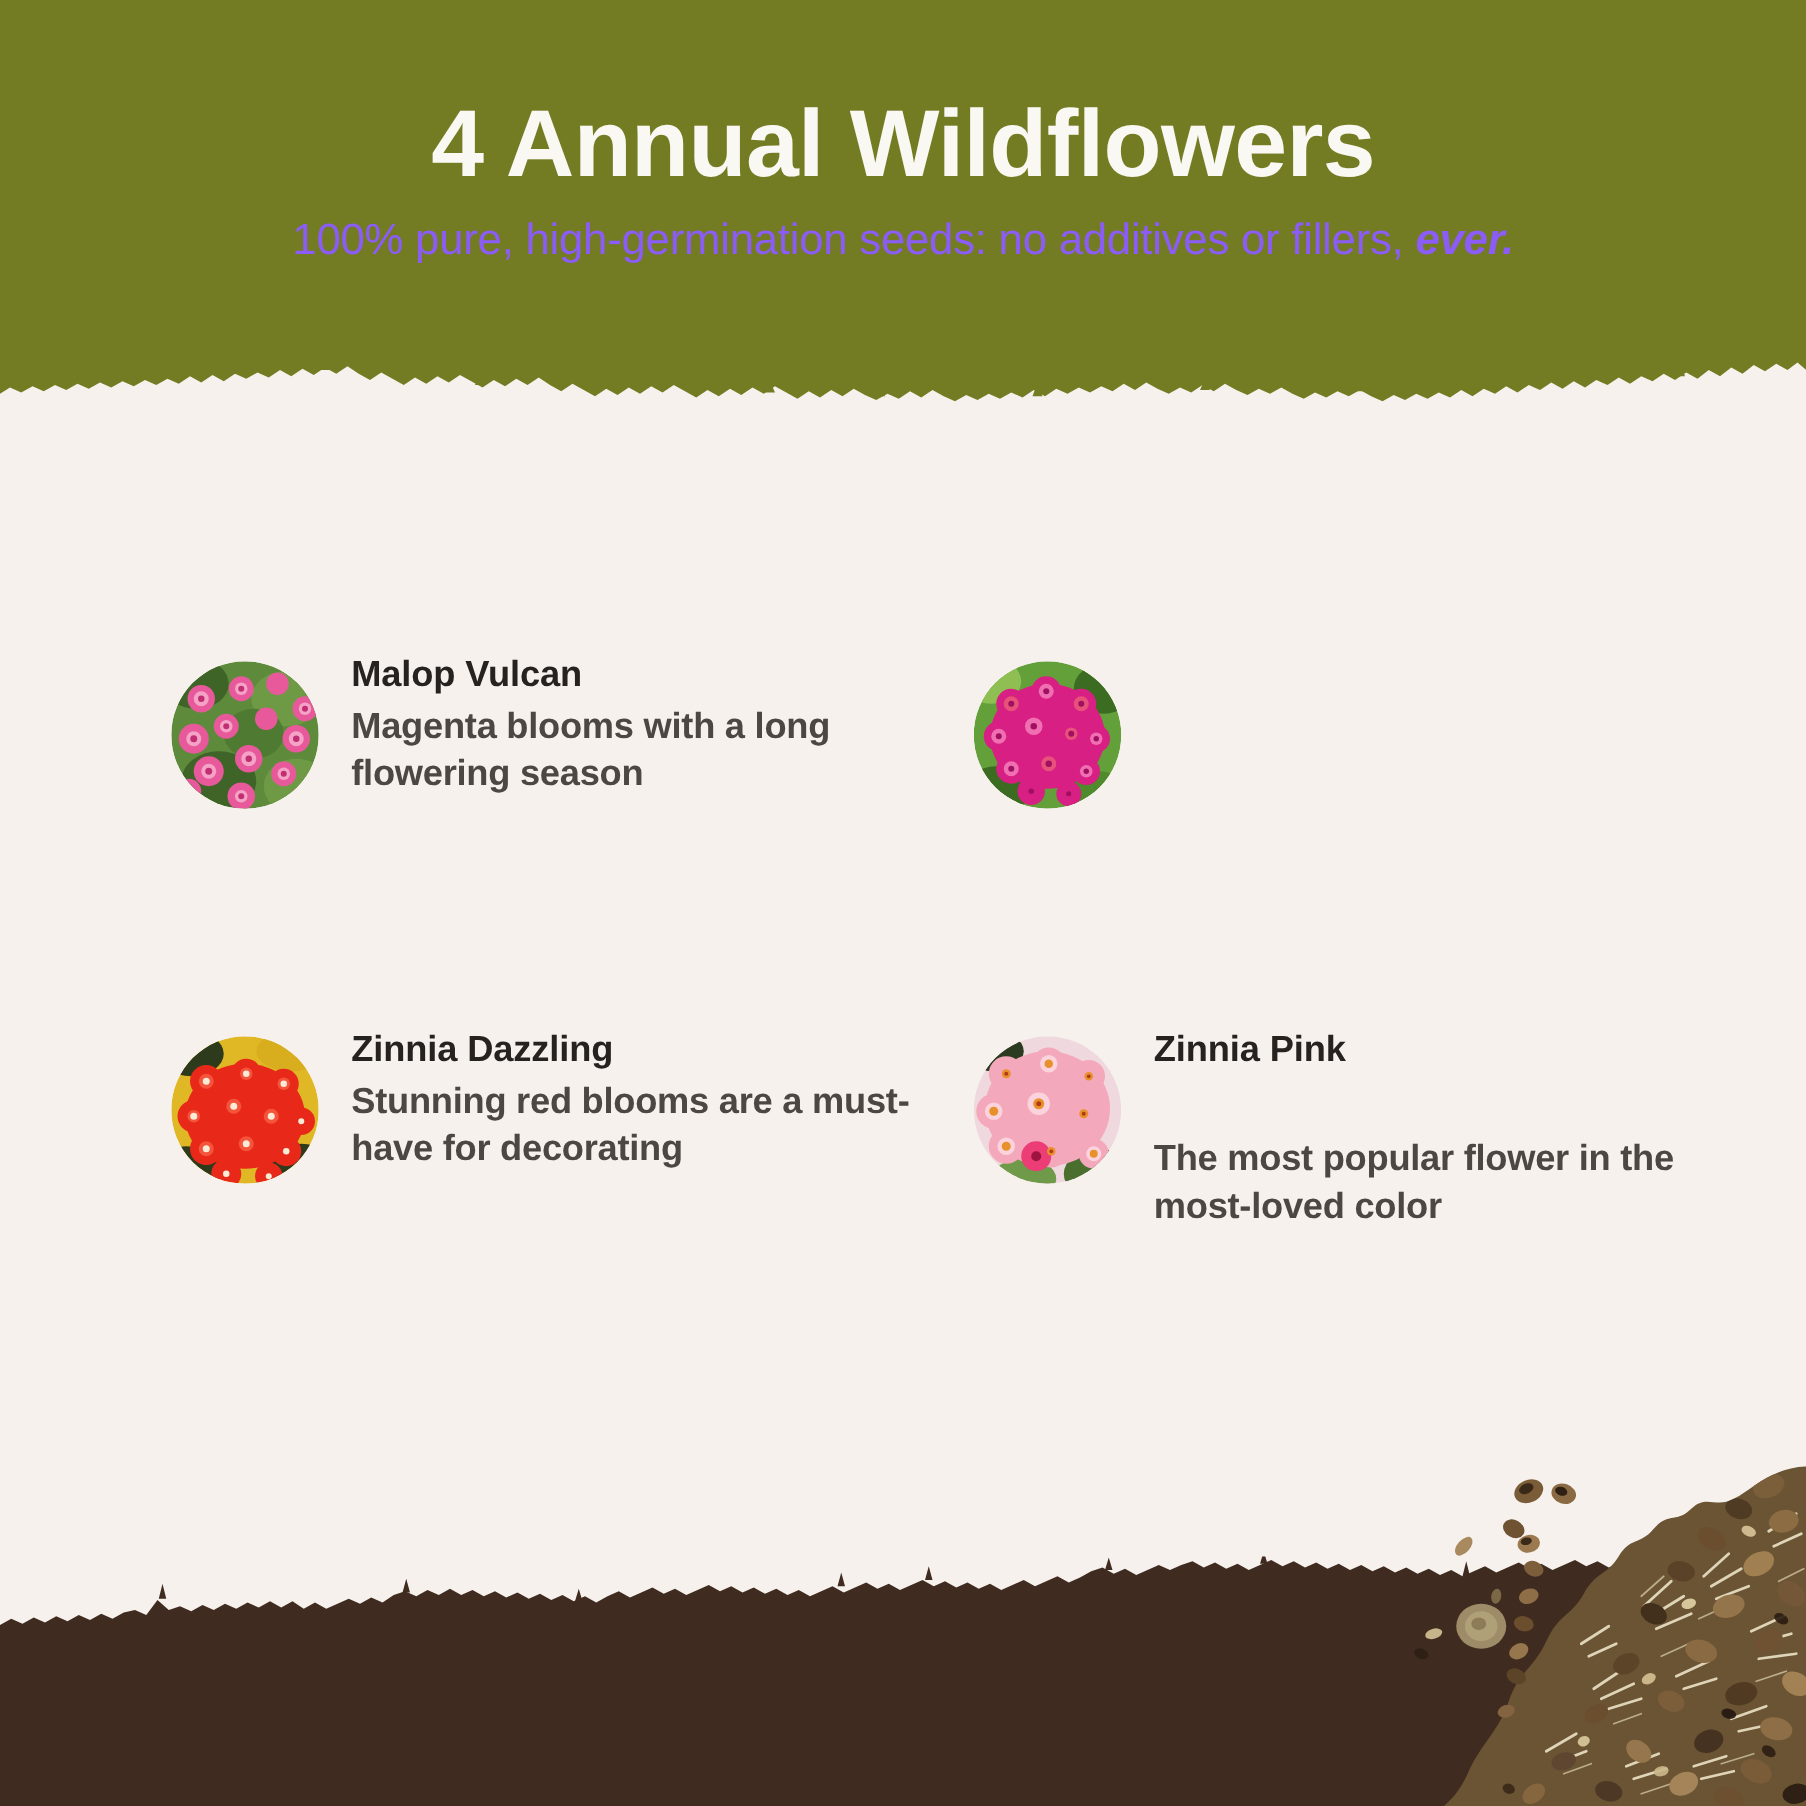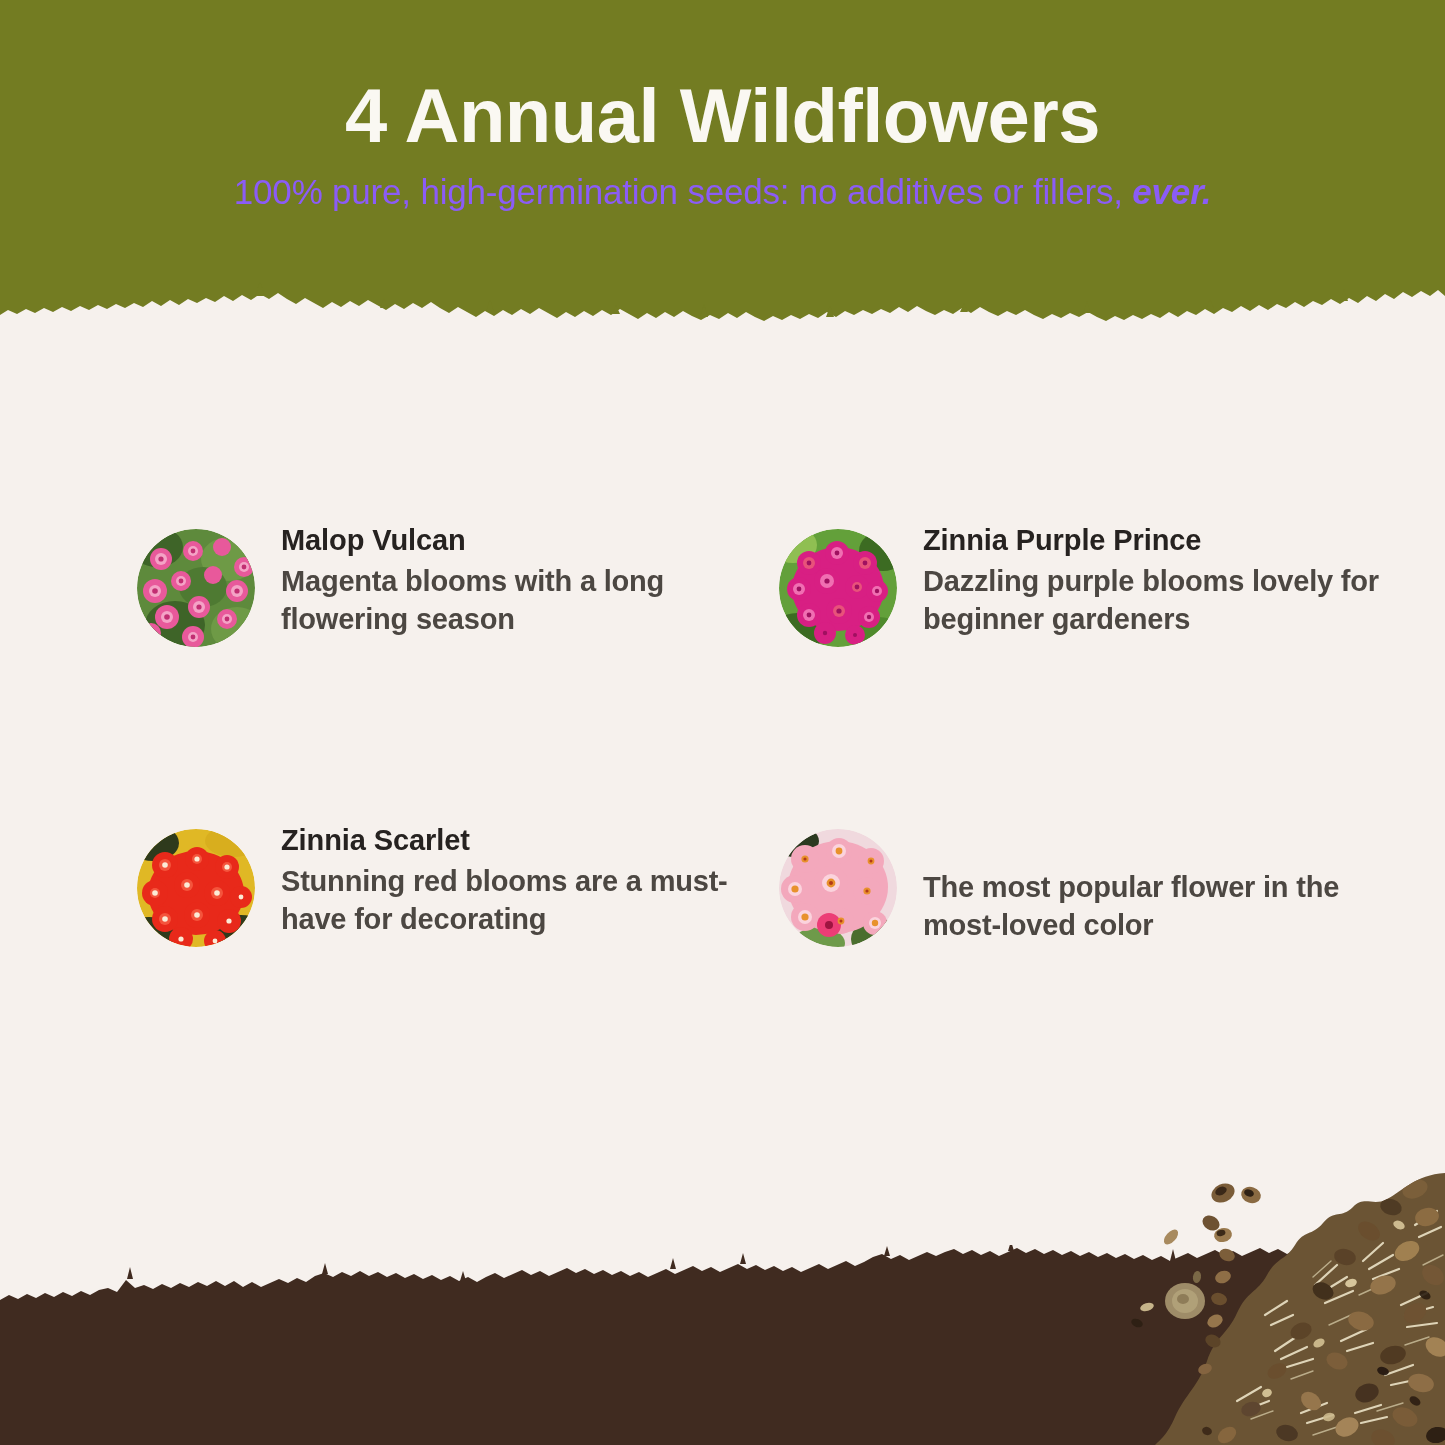--- a/index.html
+++ b/index.html
@@ -297,24 +297,20 @@
               <circle cx="98" cy="62" r="2.2"></circle>
                 <circle cx="30" cy="86" r="2.4"></circle>
               <circle cx="60" cy="82" r="2.6"></circle>
                 <circle cx="90" cy="88" r="2.2"></circle>
               <circle cx="46" cy="104" r="2.2"></circle>
                 <circle cx="76" cy="106" r="2"></circle>
             </g>
           </g>
         </svg>
       </div>
-      <div class="flower-text">
-        <div class="flower-name">Zinnia Purple Prince</div>
-        <div class="flower-desc">Dazzling purple blooms lovely for beginner gardeners</div>
-      </div>
     </div>
 
     <div class="flower-item item-3">
       <div class="thumb">
         <svg viewBox="0 0 118 118" xmlns="http://www.w3.org/2000/svg">
           <defs>
               <clipPath id="c3">
                 <circle cx="59" cy="59" r="59"></circle>
               </clipPath>
             </defs>
@@ -360,21 +356,21 @@
                 <circle cx="28" cy="90" r="2.8"></circle>
               <circle cx="60" cy="86" r="2.8"></circle>
                 <circle cx="92" cy="92" r="2.6"></circle>
               <circle cx="44" cy="110" r="2.6"></circle>
                 <circle cx="78" cy="112" r="2.4"></circle>
             </g>
           </g>
         </svg>
       </div>
       <div class="flower-text">
-        <div class="flower-name">Zinnia Scarlet</div>
+        <div class="flower-name">Zinnia Dazzling</div>
         <div class="flower-desc">Stunning red blooms are a must-have for decorating</div>
       </div>
     </div>
 
     <div class="flower-item item-4">
       <div class="thumb">
         <svg viewBox="0 0 118 118" xmlns="http://www.w3.org/2000/svg">
           <defs>
               <clipPath id="c4">
                 <circle cx="59" cy="59" r="59"></circle>
@@ -421,20 +417,21 @@
               <circle cx="26" cy="30" r="1.6"></circle>
                 <circle cx="92" cy="32" r="1.5"></circle>
               <circle cx="52" cy="54" r="2"></circle>
                 <circle cx="88" cy="62" r="1.6"></circle>
               <circle cx="62" cy="92" r="1.5"></circle>
             </g>
           </g>
         </svg>
       </div>
       <div class="flower-text">
+        <div class="flower-name">Zinnia Pink</div>
         <div class="flower-desc">The most popular flower in the most-loved color</div>
       </div>
     </div>
 
   </div>
 
   <div id="footer-band">
     <svg viewBox="0 0 1445 200" preserveAspectRatio="none" xmlns="http://www.w3.org/2000/svg">
       <path fill="#402B20" d="M0,200 L0,55 L9,50 L18,54 L27,49 L36,53 L45,48 L54,52 L63,47 L72,51
         L81,46 L90,50 L99,45 L108,43 L117,47 L126,35 L135,43 L144,40 L153,44 L162,39 L171,43

